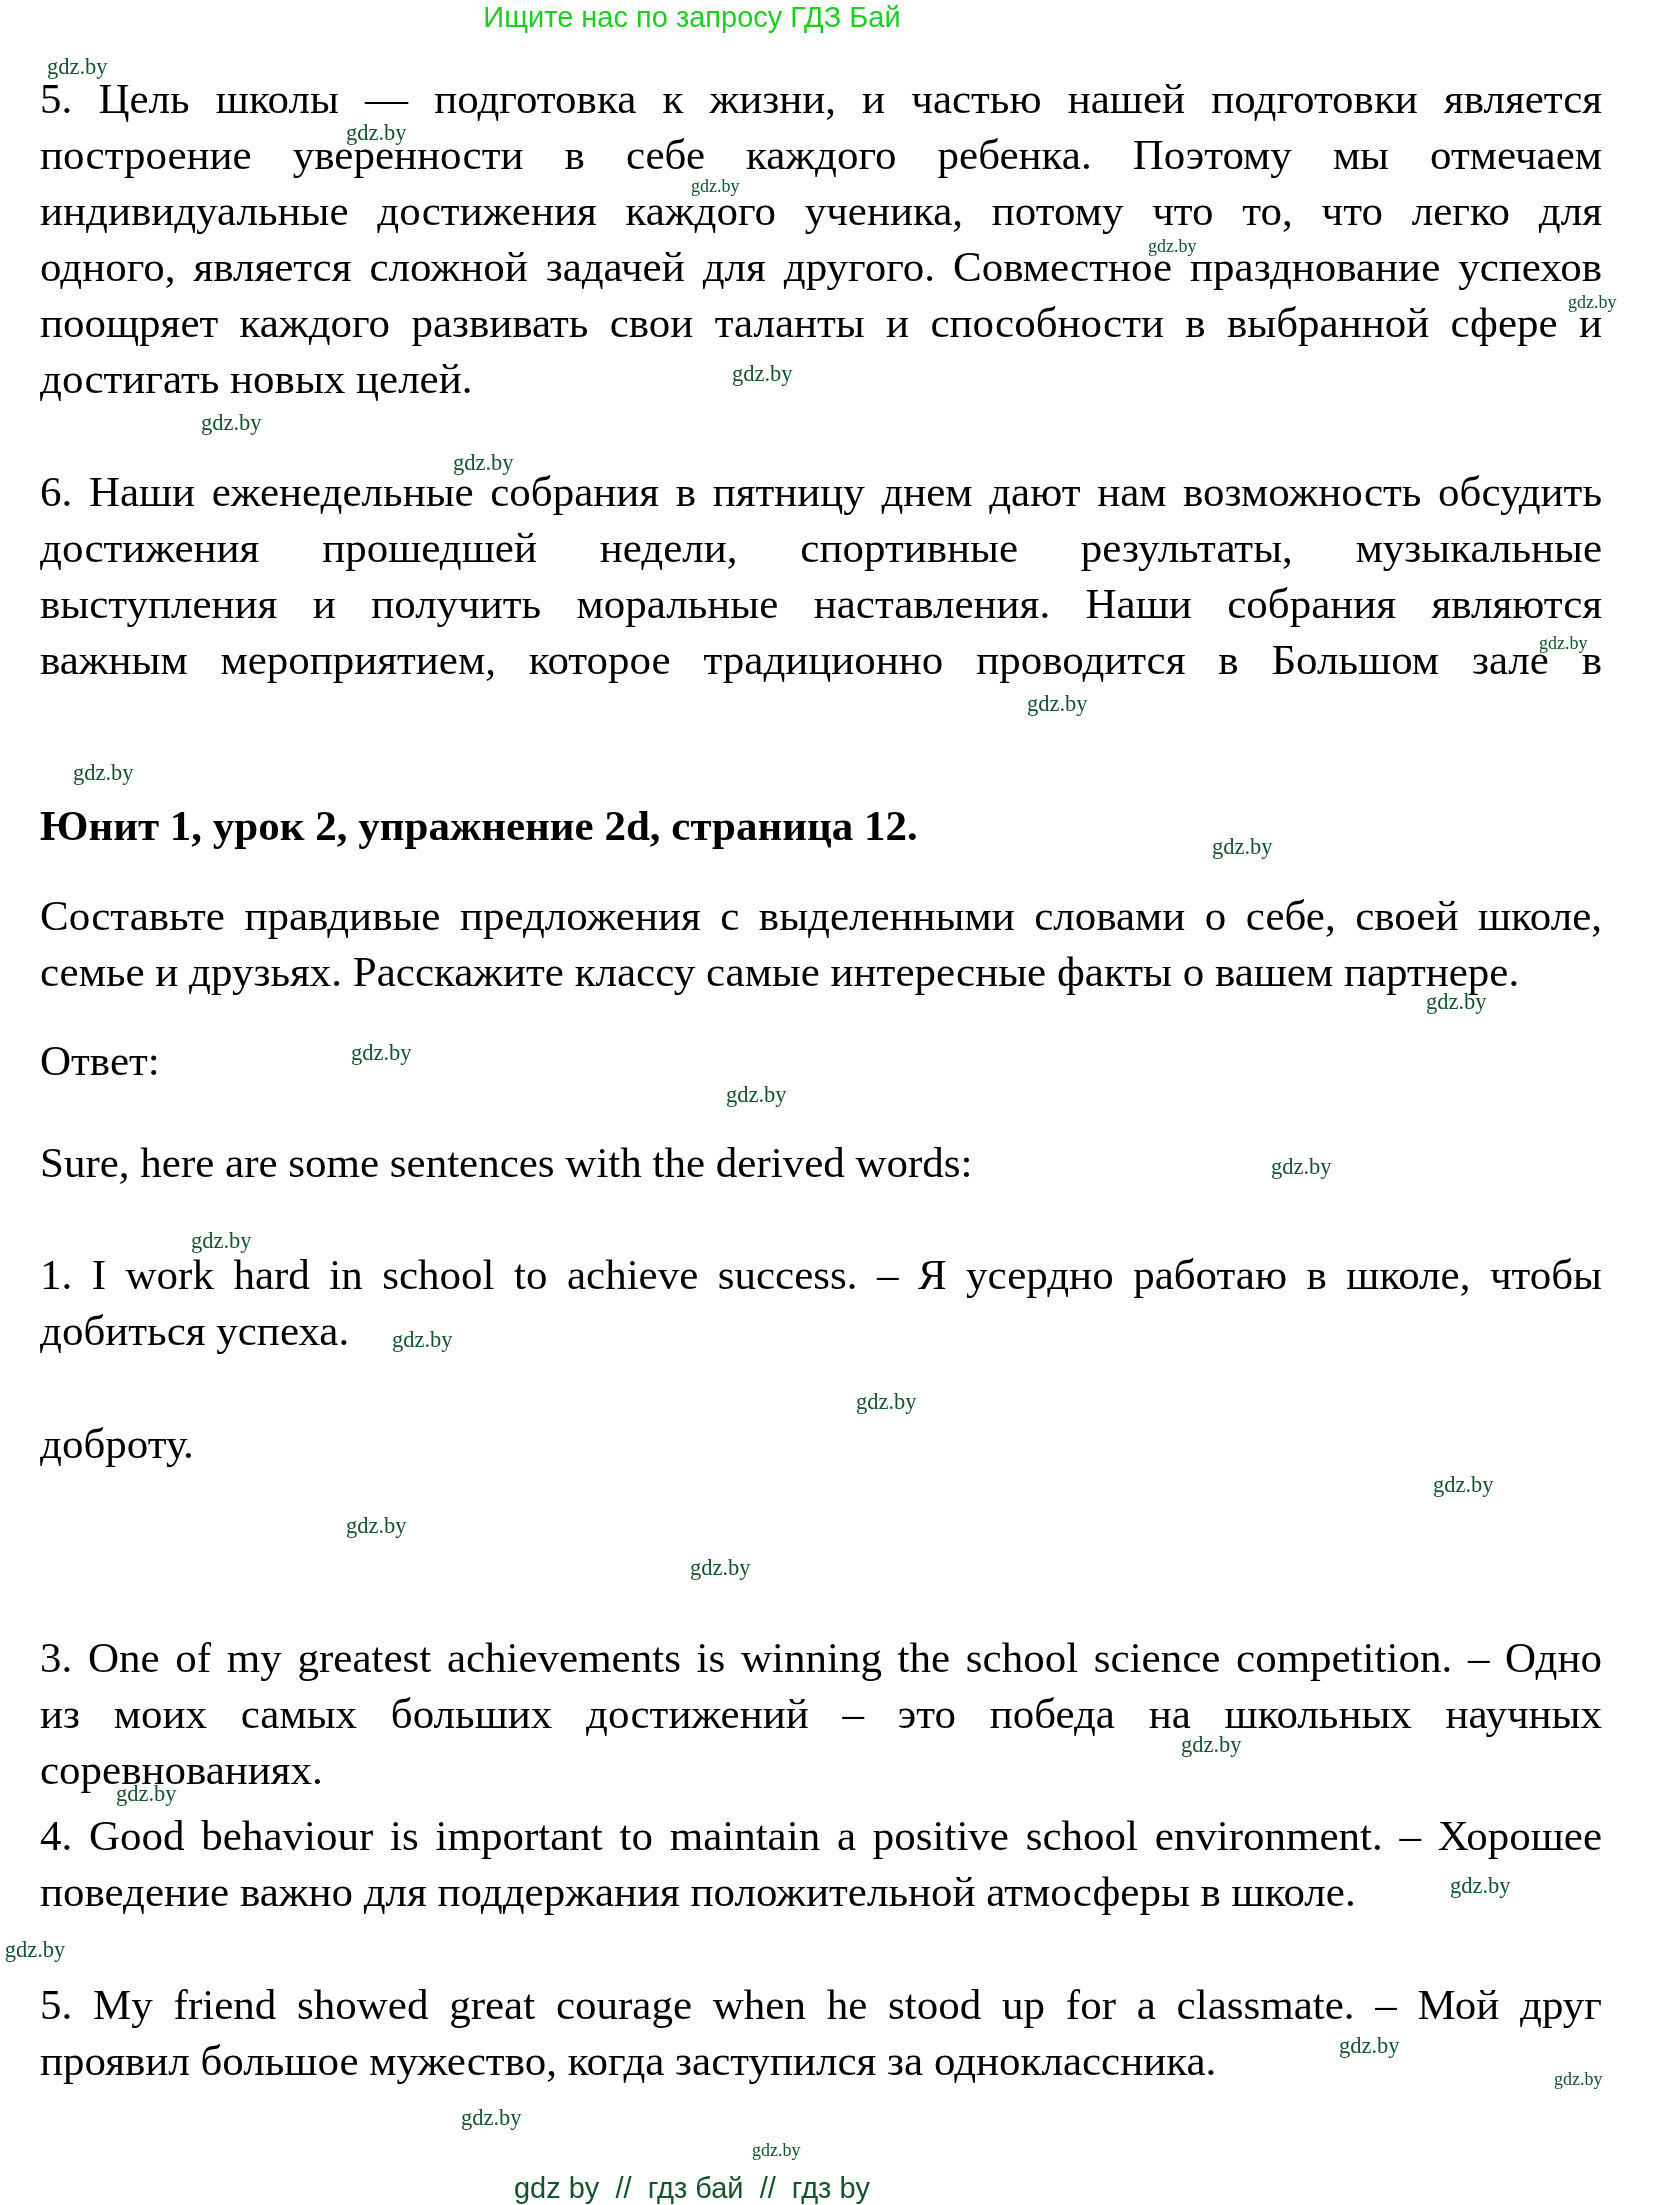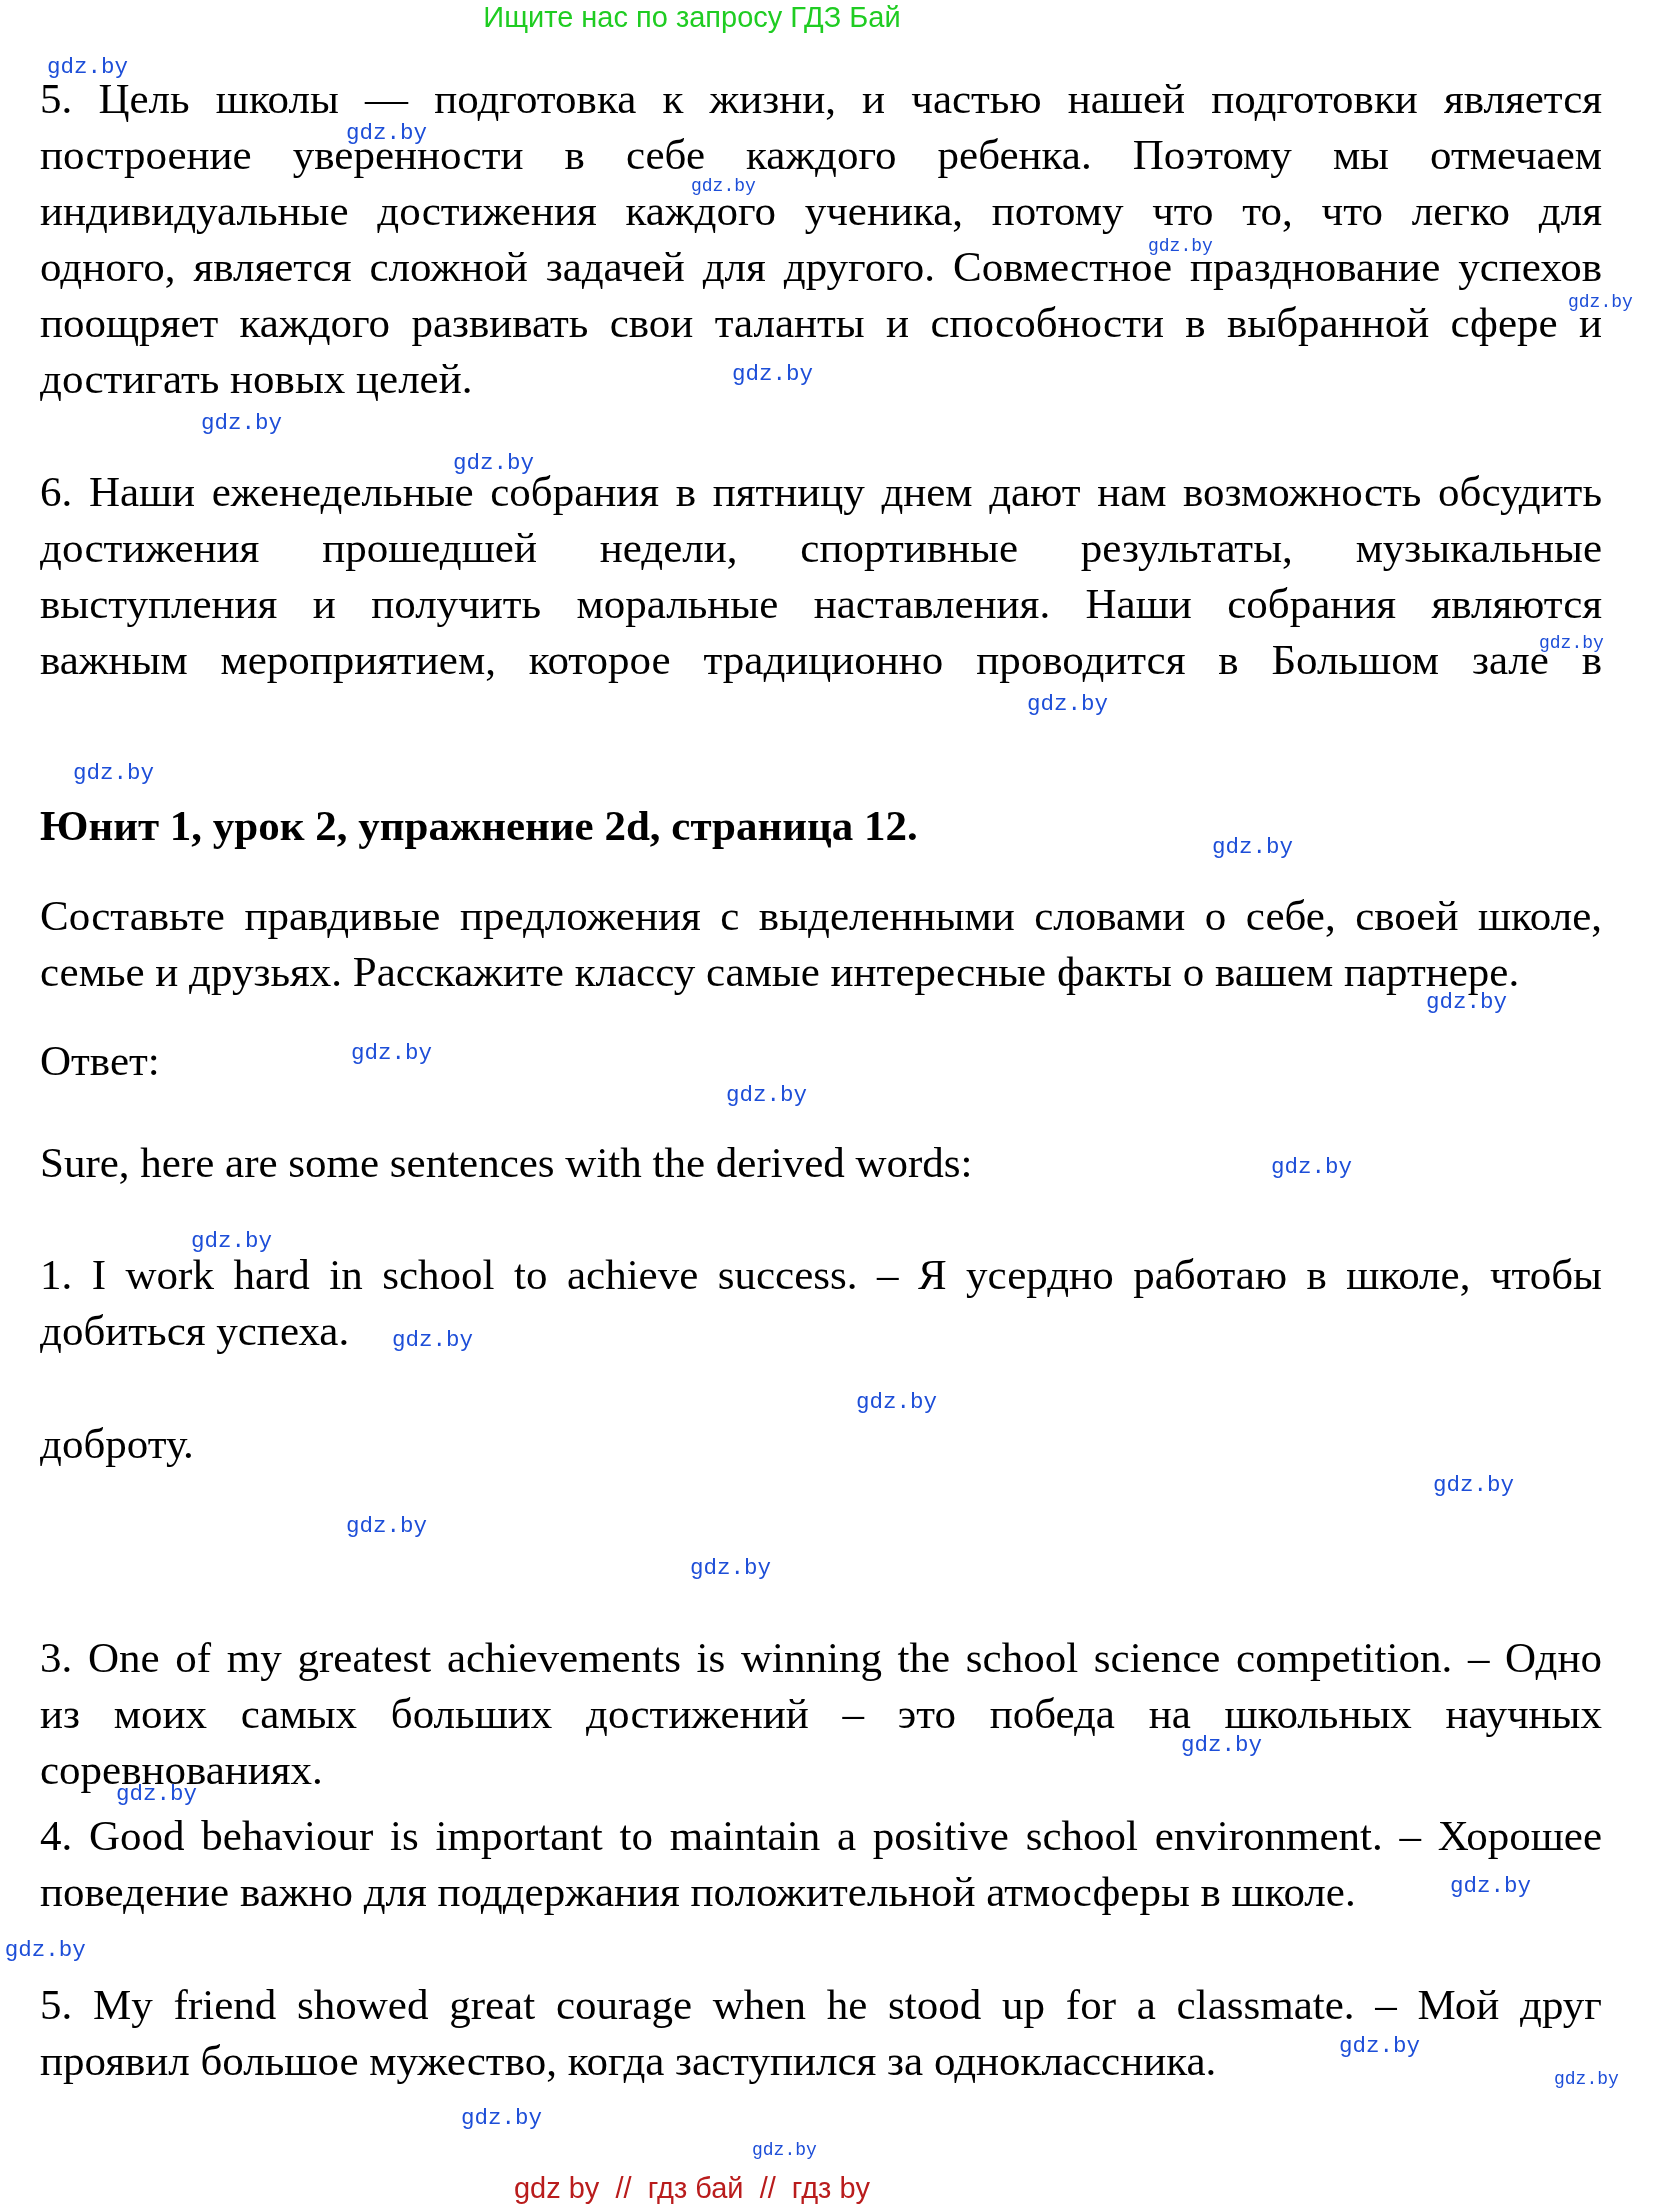--- a/index.html
+++ b/index.html
@@ -1,24 +1,24 @@
 <!DOCTYPE html>
 <html style="font-size:12.4px"><head>
 <meta charset="utf-8">
 <style>
   html, body { margin:0; padding:0; background:#ffffff; }
   body { width:1665px; height:2205px; position:relative; overflow:hidden; }
   .banner { position:absolute; left:0; width:1384px; text-align:center; font-family:"Liberation Sans", sans-serif; }
   .top-banner { top:1.6px; font-size:29px; line-height:31px; color:#1fcc22; }
-  .bottom-banner { top:2173px; font-size:29px; line-height:31px; color:#b91c1c; white-space:pre; }
+  .bottom-banner { top:2173px; font-size:29px; line-height:31px; color:#14532d; white-space:pre; }
   .para { position:absolute; left:40px; width:1562px; font-family:"Liberation Serif", serif; font-size:43px; color:#000; }
   .line { height:56px; line-height:56px; white-space:nowrap; }
   .line.j { text-align:justify; text-align-last:justify; white-space:normal; }
   .bold { font-weight:bold; }
-  .wm { position:absolute; font-family:Liberation Mono, monospace; color:#1d4ed8; line-height:1; white-space:nowrap; }
+  .wm { position:absolute; font-family:Liberation Serif, serif; color:#14532d; line-height:1; white-space:nowrap; }
 </style>
 </head>
 <body>
 
 <div class="banner top-banner">Ищите нас по запросу ГДЗ Бай</div>
 
 <div id="content">
     <div class="para" style="top: 71px;">
       <div class="line j">5. Цель школы — подготовка к жизни, и частью нашей подготовки является</div>
       <div class="line j">построение уверенности в себе каждого ребенка. Поэтому мы отмечаем</div>

